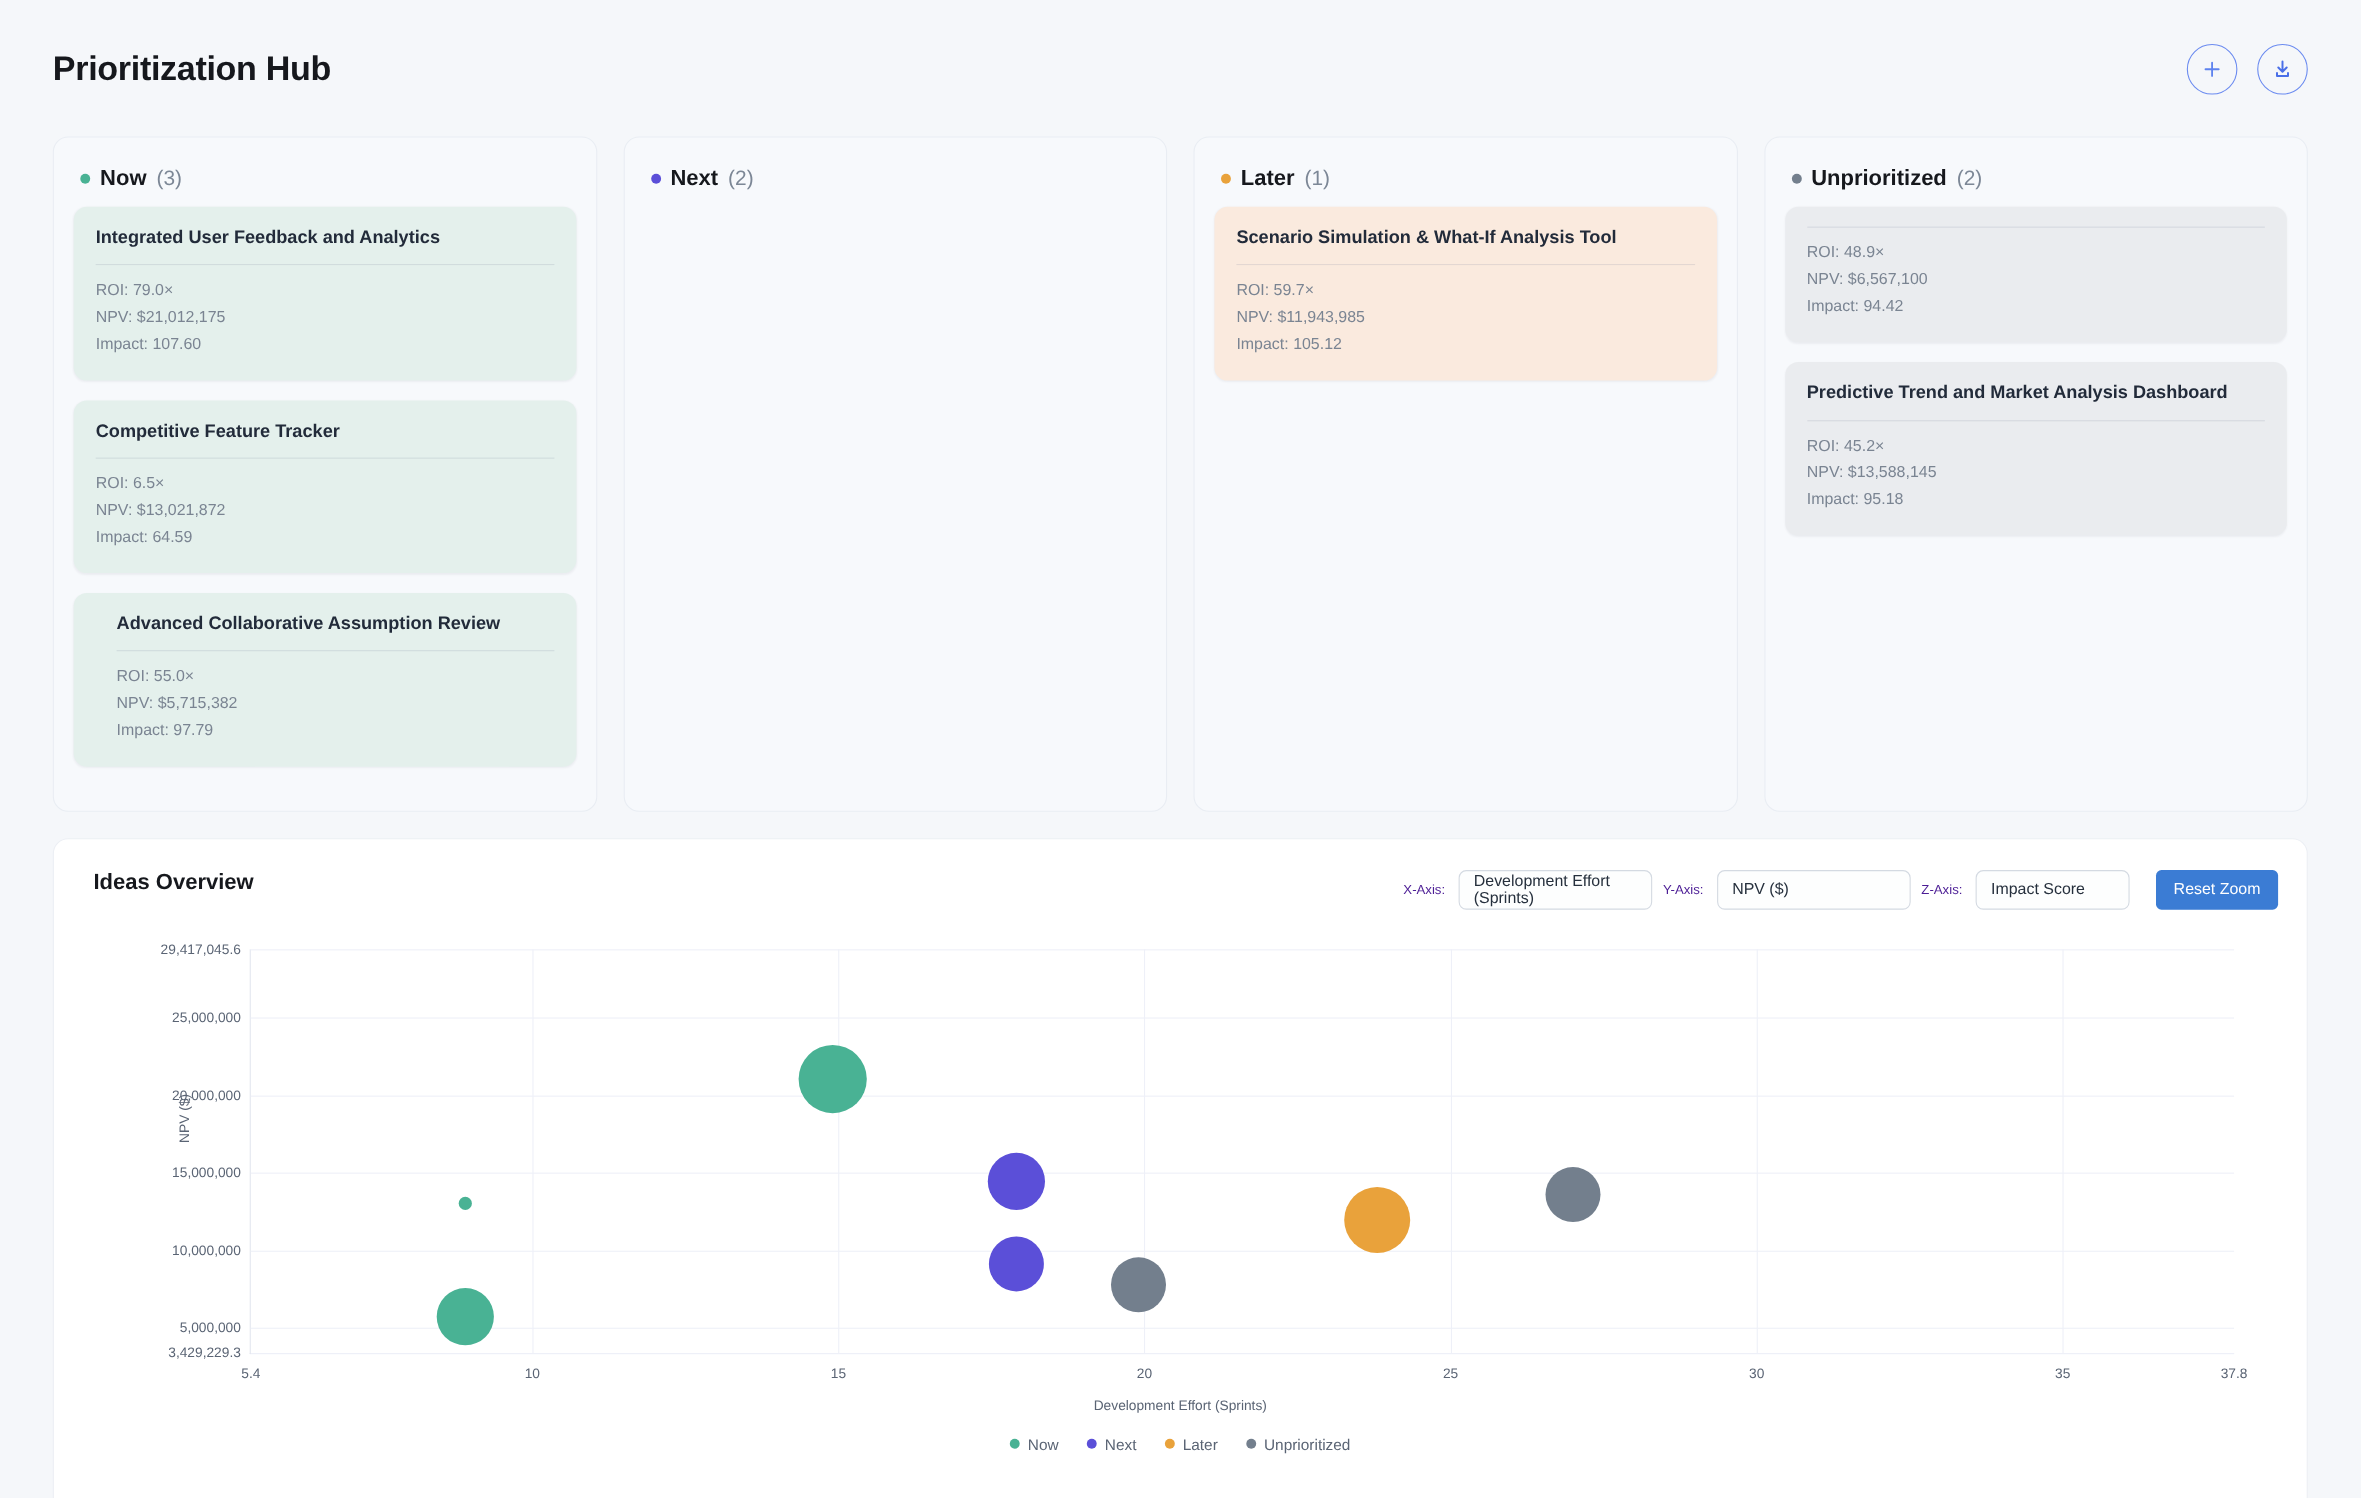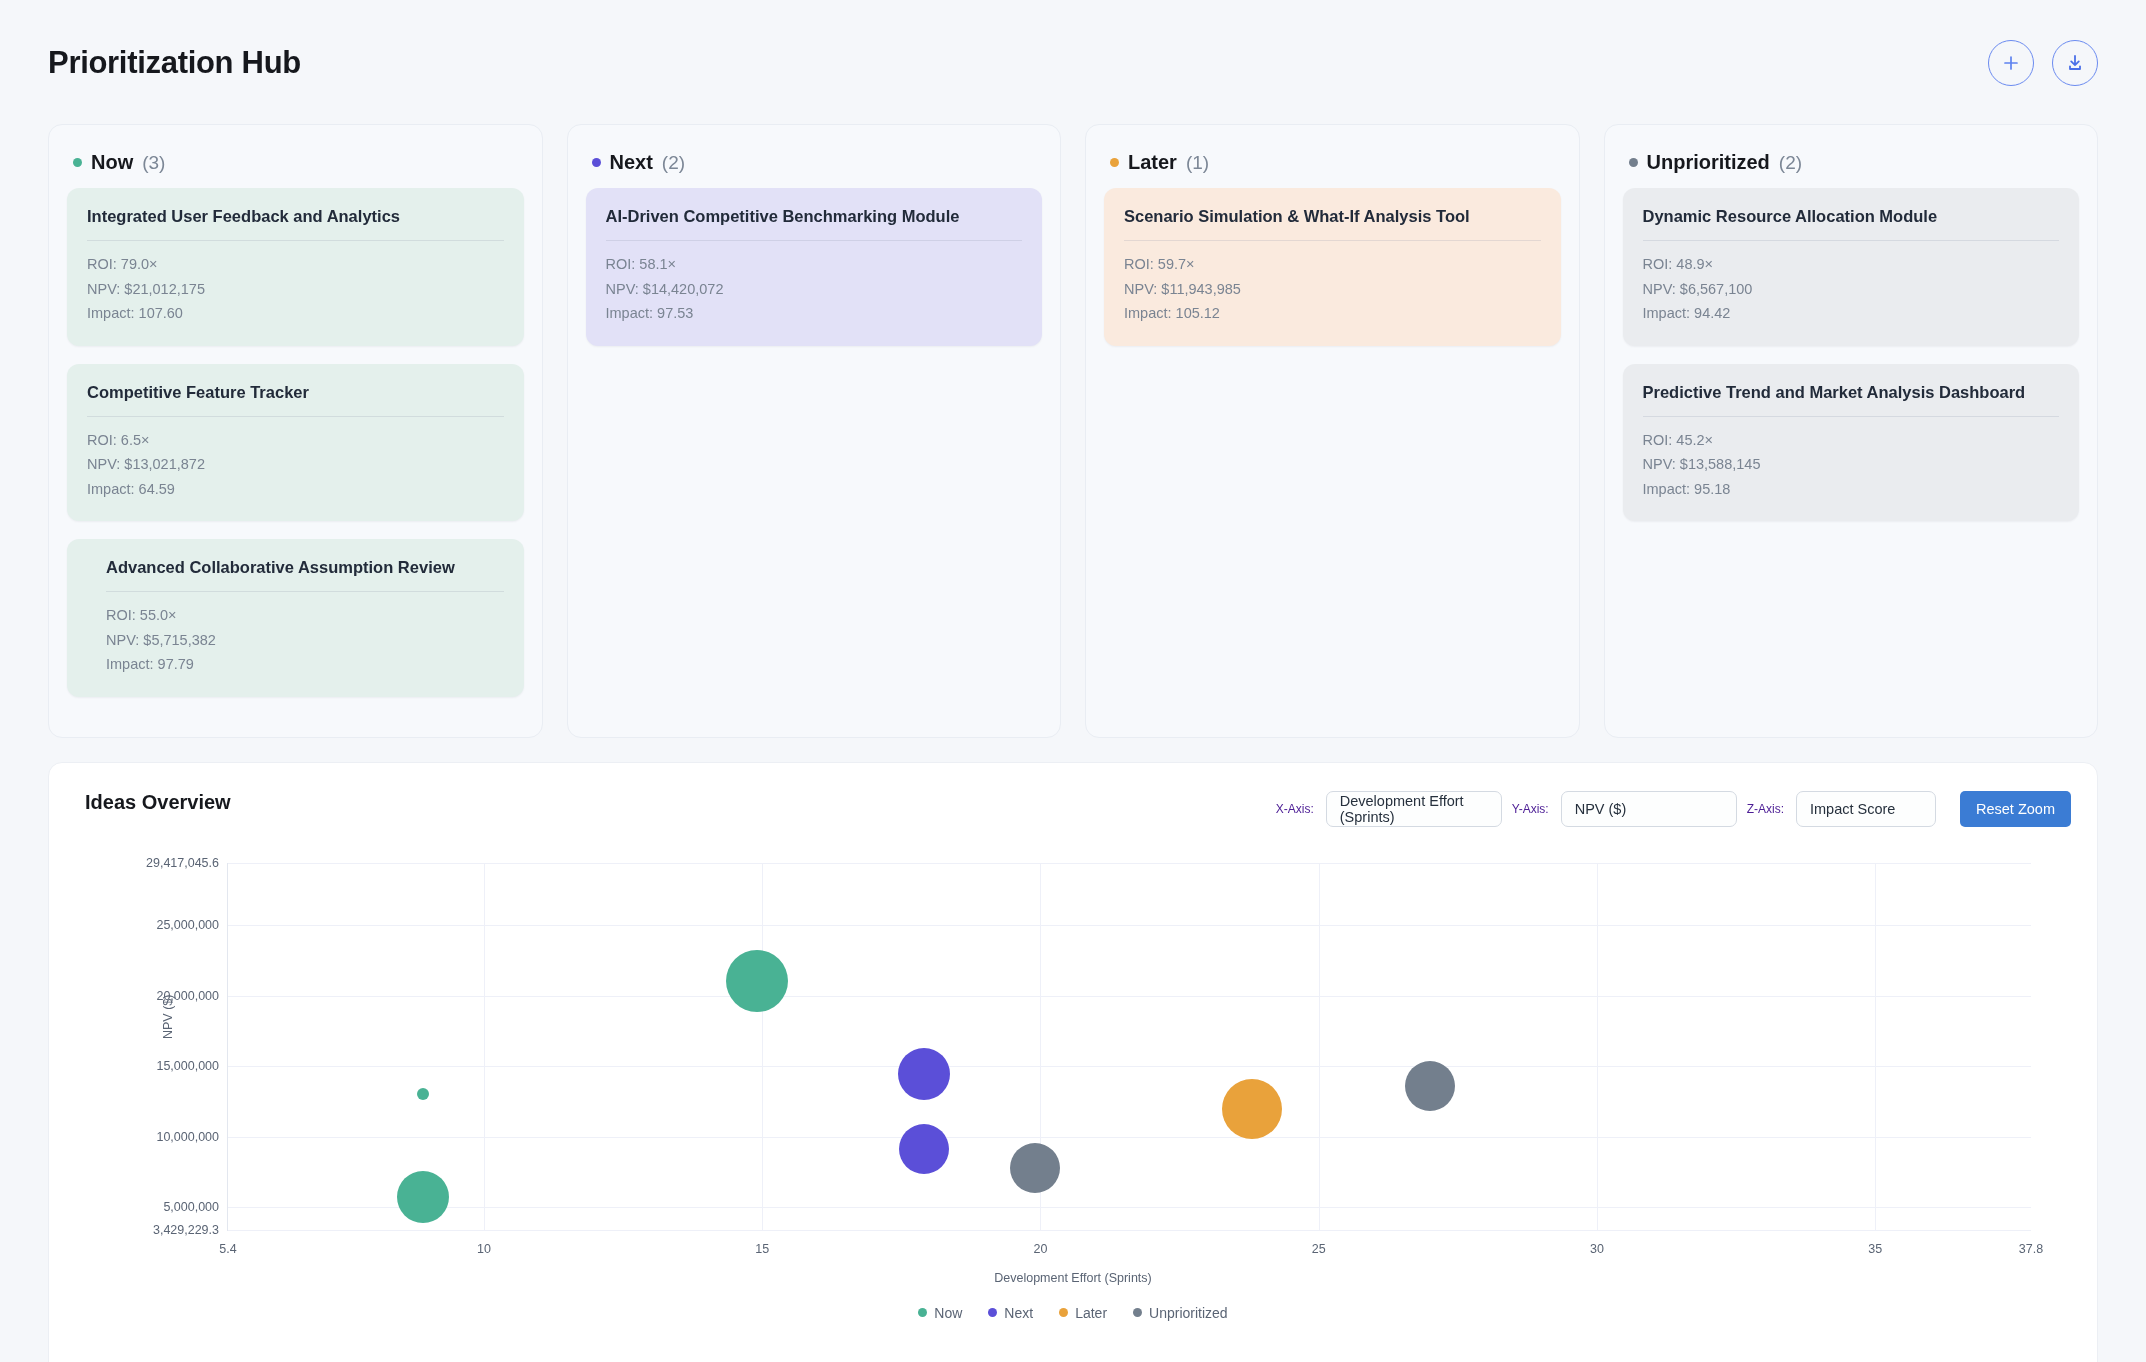--- a/index.html
+++ b/index.html
@@ -219,27 +219,20 @@
         <div class="idea-metric">NPV: $5,715,382</div>
         <div class="idea-metric">Impact: 97.79</div>
       </div>
     </div>
     <div class="column">
       <div class="column-header">
         <span class="col-dot" style="background:#5b4fd8"></span>
         <span class="col-name">Next</span>
         <span class="col-count">(2)</span>
       </div>
-      <div class="idea-card" style="background: rgb(226, 225, 247);">
-        <div class="idea-title">AI-Driven Competitive Benchmarking Module</div>
-        <div class="idea-divider"></div>
-        <div class="idea-metric">ROI: 58.1×</div>
-        <div class="idea-metric">NPV: $14,420,072</div>
-        <div class="idea-metric">Impact: 97.53</div>
-      </div>
     </div>
     <div class="column">
       <div class="column-header">
         <span class="col-dot" style="background:#e9a23b"></span>
         <span class="col-name">Later</span>
         <span class="col-count">(1)</span>
       </div>
       <div class="idea-card" style="background: rgb(250, 234, 222);">
         <div class="idea-title">Scenario Simulation &amp; What-If Analysis Tool</div>
         <div class="idea-divider"></div>
@@ -248,21 +241,20 @@
         <div class="idea-metric">Impact: 105.12</div>
       </div>
     </div>
     <div class="column">
       <div class="column-header">
         <span class="col-dot" style="background:#737f8d"></span>
         <span class="col-name">Unprioritized</span>
         <span class="col-count">(2)</span>
       </div>
       <div class="idea-card" style="background: rgb(234, 236, 239);">
-        <div class="idea-title">Dynamic Resource Allocation Module</div>
         <div class="idea-divider"></div>
         <div class="idea-metric">ROI: 48.9×</div>
         <div class="idea-metric">NPV: $6,567,100</div>
         <div class="idea-metric">Impact: 94.42</div>
       </div>
       <div class="idea-card" style="background: rgb(234, 236, 239);">
         <div class="idea-title">Predictive Trend and Market Analysis Dashboard</div>
         <div class="idea-divider"></div>
         <div class="idea-metric">ROI: 45.2×</div>
         <div class="idea-metric">NPV: $13,588,145</div>

